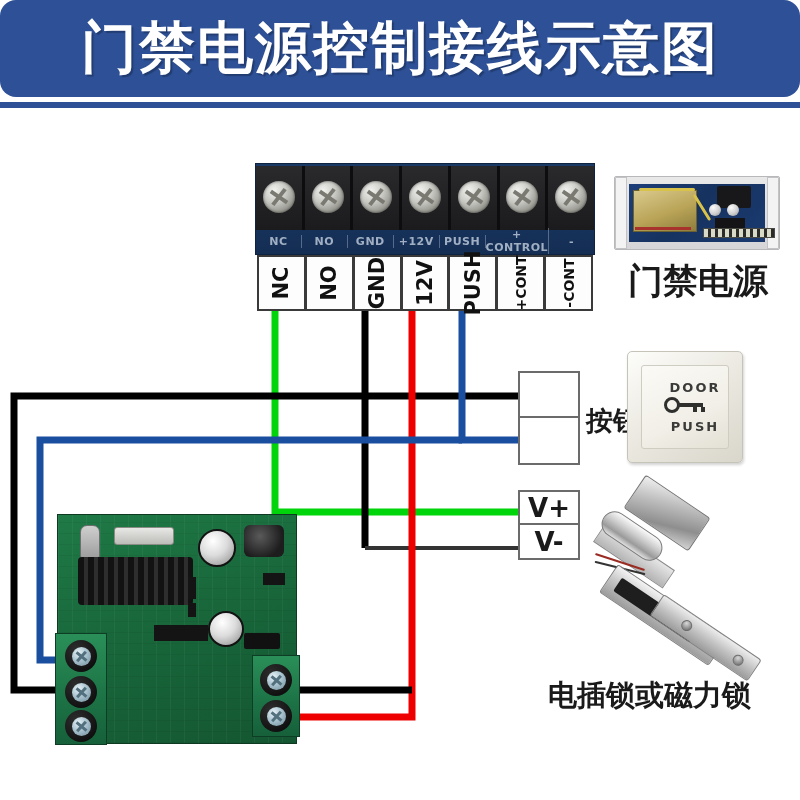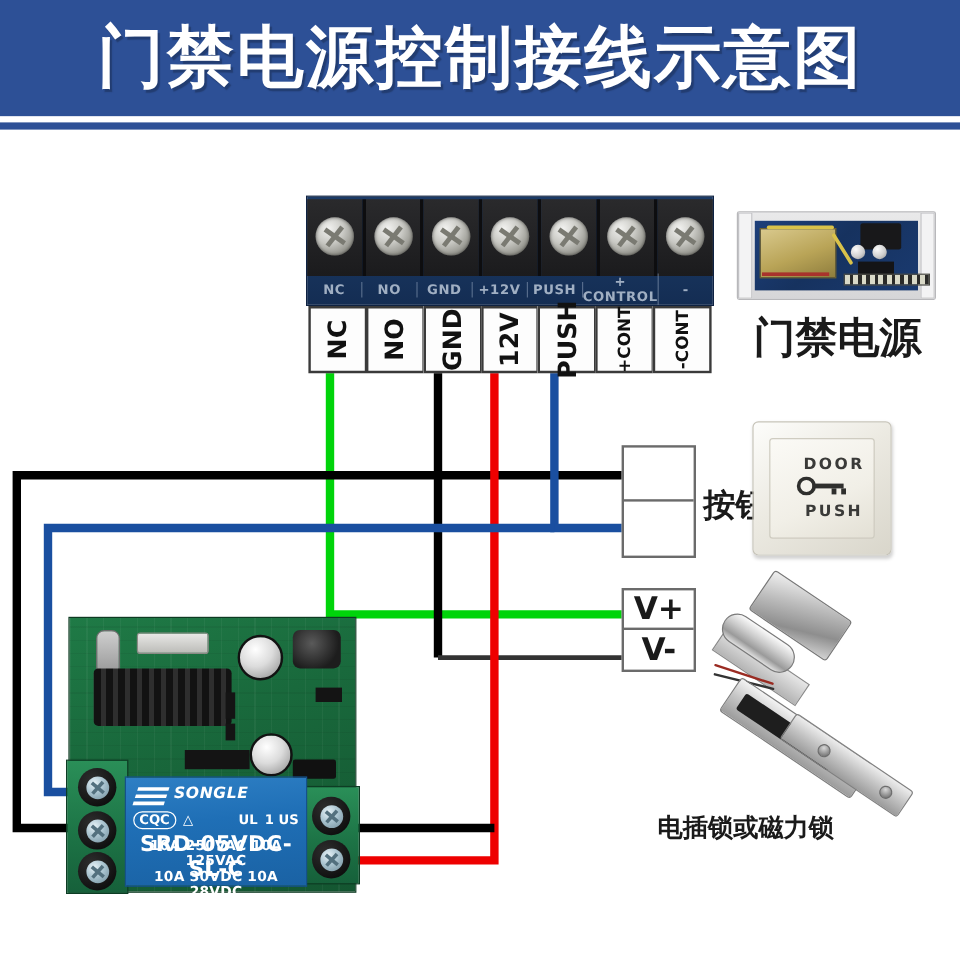--- a/index.html
+++ b/index.html
@@ -9,21 +9,21 @@
     font-family: "DejaVu Sans", "Liberation Sans", sans-serif;
     position: relative;
     overflow: hidden;
   }
   #stage { position: absolute; inset: 0; }
 
   
   .banner {
     position: absolute; left: 0; top: 0; width: 800px; height: 97px;
     background: #2d5096;
-    display: flex; align-items: center; justify-content: center;
+    display: flex; align-items: center; justify-content: center; border-radius: 16px;
   }
   .banner-title {
     color: #ffffff;
     font-size: 56px;
     font-weight: bold;
     letter-spacing: 2px;
     font-family: "DejaVu Sans", "Liberation Sans", sans-serif;
     text-shadow: 2px 2px 1px rgba(0,0,0,0.25);
     white-space: nowrap;
   }
@@ -475,21 +475,21 @@
     <div class="mbody">
       <div class="mslot"></div>
       <div class="hole" style="right:6px; top:10px;"></div>
     </div>
     <div class="marm">
       <div class="hole" style="left:30px; top:7px;"></div>
       <div class="hole" style="left:92px; top:7px;"></div>
     </div>
   </div>
 
-  <div class="cap" style="left:548px; top:676px; font-size:21px;">电插锁或磁力锁</div>
+  <div class="cap" style="left:548px; top:676px; font-size:29px;">电插锁或磁力锁</div>
 
   <div class="relay">
     <div class="tracks"></div>
     <div class="xtal"></div>
     <div class="res"></div>
     <div class="coil"></div>
     <div class="ecap c1"></div>
     <div class="ecap c2"></div>
     <div class="ind"></div>
     <div class="diode"></div>
@@ -512,30 +512,15 @@
 
     <div class="term-block" style="left:194px; top:140px; width:48px; height:82px;">
       <div class="tscrew" style="top:8px;">
           <i></i>
         </div>
       <div class="tscrew" style="top:44px;">
           <i></i>
         </div>
     </div>
 
-    <div class="blue">
-      <div class="logo3"></div>
-      <div class="brand">SONGLE</div>
-      <div class="marks">
-        <span style="border:1px solid #fff;border-radius:8px;padding:0 4px;">CQC</span>
-        <span>△</span>
-        <span style="margin-left:auto;">UL</span>
-        <span>1 US</span>
-      </div>
-      <div class="ratings">
-        <div>10A 250VAC   10A 125VAC</div>
-        <div>10A 30VDC   10A 28VDC</div>
-      </div>
-      <div class="part">SRD-05VDC-SL-C</div>
-    </div>
   </div>
 
 </div>
 
 </body></html>

